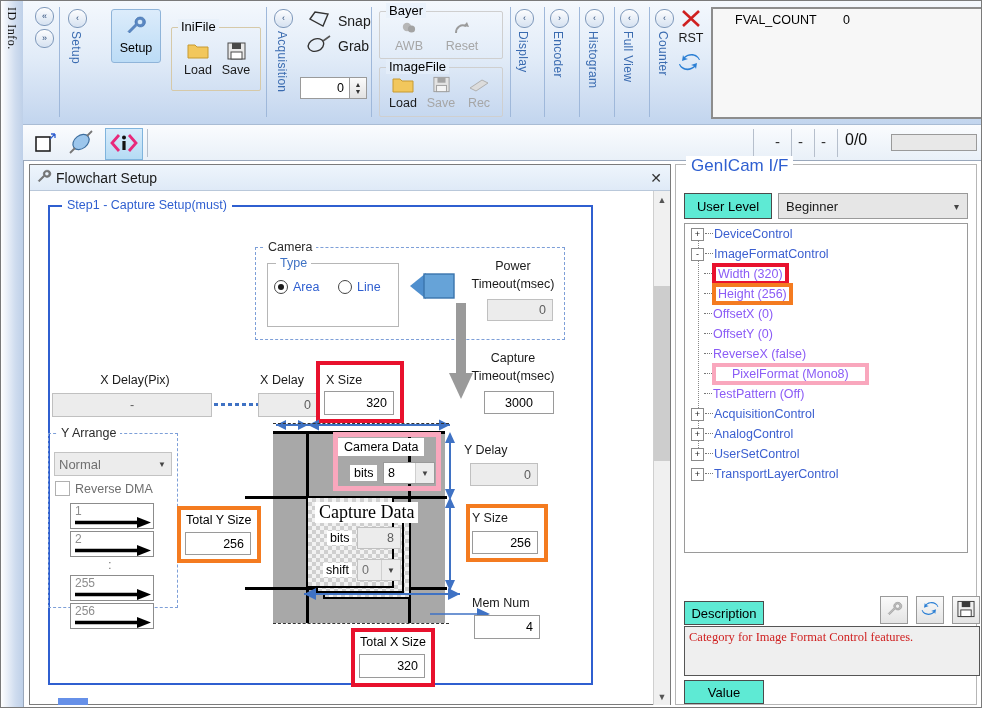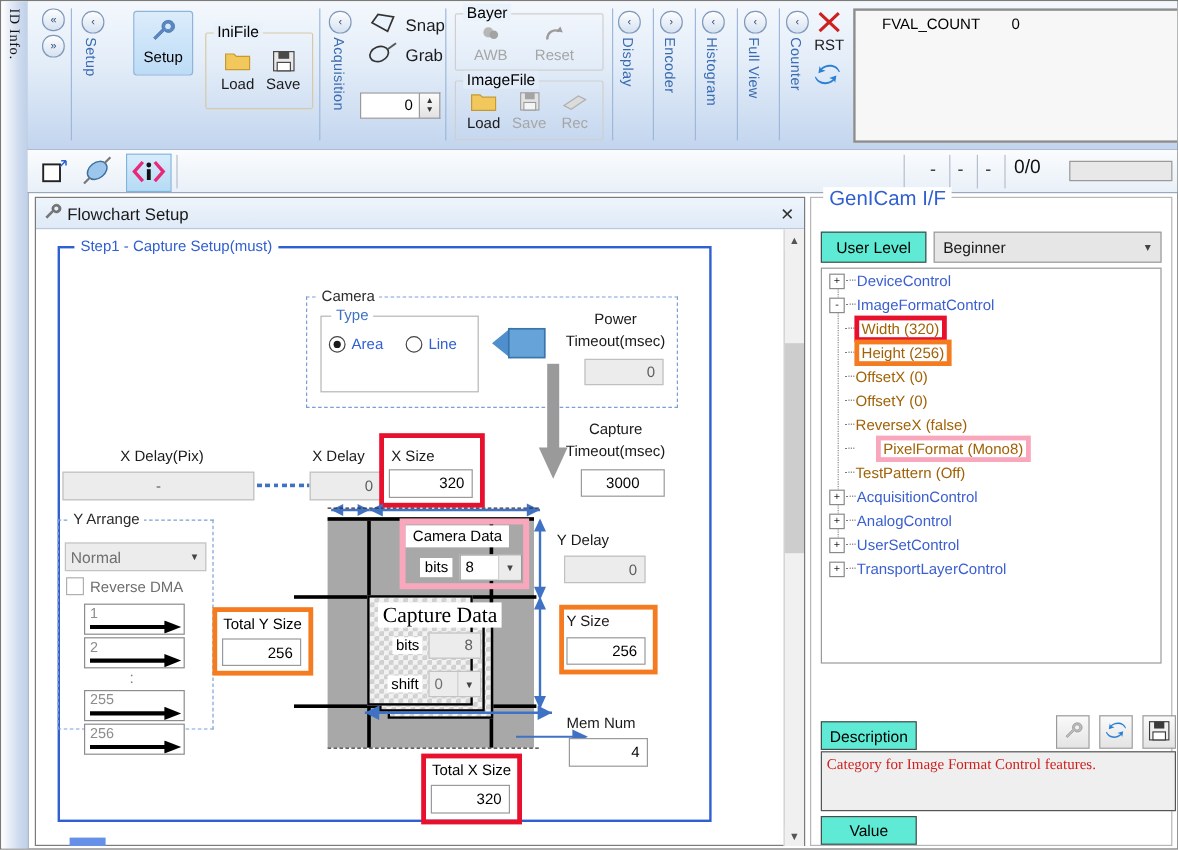--- a/index.html
+++ b/index.html
@@ -150,21 +150,21 @@
   .selbox{border:1px solid #9a9a9a;background:#e6e6e6;box-sizing:border-box;
     display:flex;align-items:center;font-size:13px;color:#1a1a1a;}
   .selbox .arr{margin-left:auto;margin-right:8px;font-size:10px;color:#444;}
   .tree{position:absolute;left:8px;top:58px;width:284px;height:330px;
     border:1px solid #9a9a9a;background:#fff;box-sizing:border-box;overflow:hidden;}
   .tnode{position:relative;height:20px;display:flex;align-items:center;font-size:12.5px;}
   .tnode .exp{width:11px;height:11px;border:1px solid #8a8a8a;background:#fff;
     display:flex;align-items:center;justify-content:center;font-size:9px;line-height:9px;color:#222;}
   .tnode .dots{width:8px;border-top:1px dotted #777;margin:0 1px;height:1px;}
   .tnode .cat{color:#3b5fd0;}
-  .tnode .leaf{color:#a16207;}
+  .tnode .leaf{color:#8b5cf6;}
   .vdot{position:absolute;left:13px;border-left:1px dotted #888;}
 
   .iconbtn{border:1px solid #9a9a9a;background:linear-gradient(to bottom,#fafafa,#e4e4e4);
     box-sizing:border-box;display:flex;align-items:center;justify-content:center;}
   .descbox{position:absolute;border:1px solid #555;background:#efefef;box-sizing:border-box;
     font-family:"Liberation Serif", serif;font-size:12.5px;color:#cf1f1f;padding:3px 4px;}
 </style>
 </head>
 <body>
 
@@ -636,21 +636,21 @@
         <div class="tnode" style="padding-left: 18px;">
           <span class="dots"></span>
           <span class="leaf">OffsetY (0)</span>
         </div>
         <div class="tnode" style="padding-left: 18px;">
           <span class="dots"></span>
           <span class="leaf">ReverseX (false)</span>
         </div>
         <div class="tnode" style="padding-left: 18px;">
           <span class="dots"></span>
-          <span class="leaf" style="box-shadow: rgb(249, 167, 189) 0px 0px 0px 4px; background: rgb(255, 255, 255); position: relative; z-index: 2; margin-left: 21px; padding: 0px 2px;">PixelFormat (Mono8)</span>
+          <span class="leaf" style="box-shadow: rgb(249, 167, 189) 0px 0px 0px 4px; background: rgb(255, 255, 255); position: relative; z-index: 2; margin-left: 3px; padding: 0px 16px;">PixelFormat (Mono8)</span>
         </div>
         <div class="tnode" style="padding-left: 18px;">
           <span class="dots"></span>
           <span class="leaf">TestPattern (Off)</span>
         </div>
         <div class="tnode" style="padding-left: 6px;">
           <span class="exp">+</span>
           <span class="dots"></span>
           <span class="cat">AcquisitionControl</span>
         </div>

